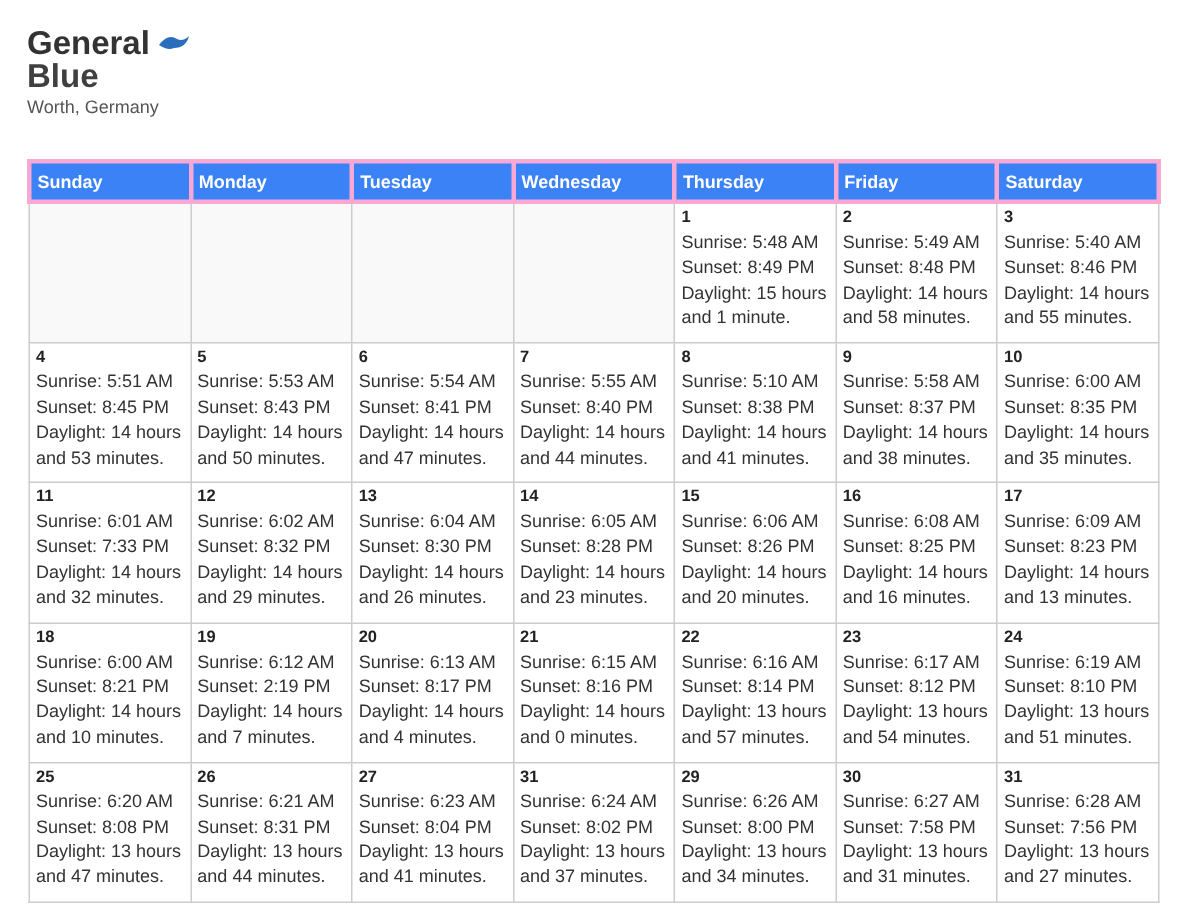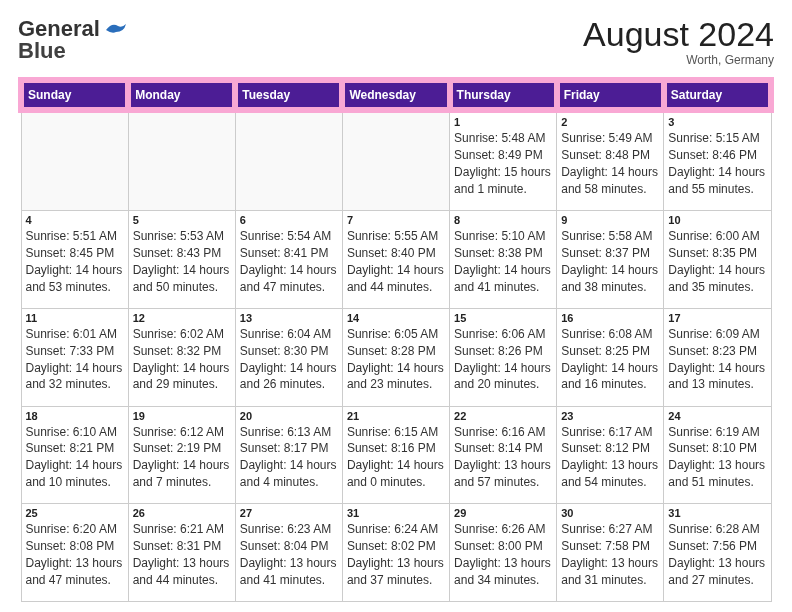--- a/index.html
+++ b/index.html
@@ -14,21 +14,22 @@
       width: 792px;
       height: 612px;
       padding: 16px 18px 10px 18px;
       display: flex;
       flex-direction: column;
     }
     .header {
       display: flex;
       justify-content: space-between;
       align-items: flex-start;
-      margin-bottom: 10px;
+      margin-bottom: 28px;
+      flex-direction: column;
     }
     .logo {
       display: flex;
       flex-direction: column;
       align-items: flex-start;
     }
     .title-block {
       text-align: right;
     }
     .month-year {
@@ -42,27 +43,27 @@
       color: #555;
     }
     .calendar {
       flex: 1;
       border: 1px solid #ccc;
       border-collapse: collapse;
       width: 100%;
       table-layout: fixed;
     }
     .calendar th {
-      background-color: #4c1d95;
+      background-color: #3b82f6;
       color: #fff;
       font-size: 12px;
       font-weight: bold;
       padding: 5px 4px;
       text-align: left;
-      border: 6px solid #f9a8d4;
+      border: 3px solid #f9a8d4;
     }
     .calendar td {
       border: 1px solid #ccc;
       vertical-align: top;
       padding: 3px 4px;
       font-size: 9.5px;
       color: #333;
       background: #fff;
       height: 80px;
     }
@@ -96,21 +97,20 @@
     <div class="logo">
       <div style="display:flex;align-items:center;gap:2px;">
         <span style="font-size:22px;font-weight:bold;color:#333;">General</span>
         <svg width="22" height="18" viewBox="0 0 22 18" style="margin-left:2px;">
           <path d="M2 10 Q8 2 14 6 Q18 8 22 4 Q20 12 12 12 Q8 14 2 10Z" fill="#2a6ebb"></path>
         </svg>
       </div>
       <span style="font-size:22px;font-weight:bold;color:#404040;margin-top:-4px;">Blue</span>
     </div>
     <div class="title-block">
-      <div class="month-year">August 2024</div>
       <div class="location">Worth, Germany</div>
     </div>
   </div>
 
   <table class="calendar">
     <thead>
       <tr>
         <th>Sunday</th>
         <th>Monday</th>
         <th>Tuesday</th>
@@ -135,21 +135,21 @@
           </td>
           <td>
             <span class="day-num">2</span>
             <div class="day-info">Sunrise: 5:49 AM
 Sunset: 8:48 PM
 Daylight: 14 hours
 and 58 minutes.</div>
           </td>
           <td>
             <span class="day-num">3</span>
-            <div class="day-info">Sunrise: 5:15 AM
+            <div class="day-info">Sunrise: 5:40 AM
 Sunset: 8:46 PM
 Daylight: 14 hours
 and 55 minutes.</div>
           </td>
         </tr>
         <tr>
           <td>
             <span class="day-num">4</span>
             <div class="day-info">Sunrise: 5:51 AM
 Sunset: 8:45 PM
@@ -246,21 +246,21 @@
             <span class="day-num">17</span>
             <div class="day-info">Sunrise: 6:09 AM
 Sunset: 8:23 PM
 Daylight: 14 hours
 and 13 minutes.</div>
           </td>
         </tr>
         <tr>
           <td>
             <span class="day-num">18</span>
-            <div class="day-info">Sunrise: 6:10 AM
+            <div class="day-info">Sunrise: 6:00 AM
 Sunset: 8:21 PM
 Daylight: 14 hours
 and 10 minutes.</div>
           </td>
           <td>
             <span class="day-num">19</span>
             <div class="day-info">Sunrise: 6:12 AM
 Sunset: 2:19 PM
 Daylight: 14 hours
 and 7 minutes.</div>

